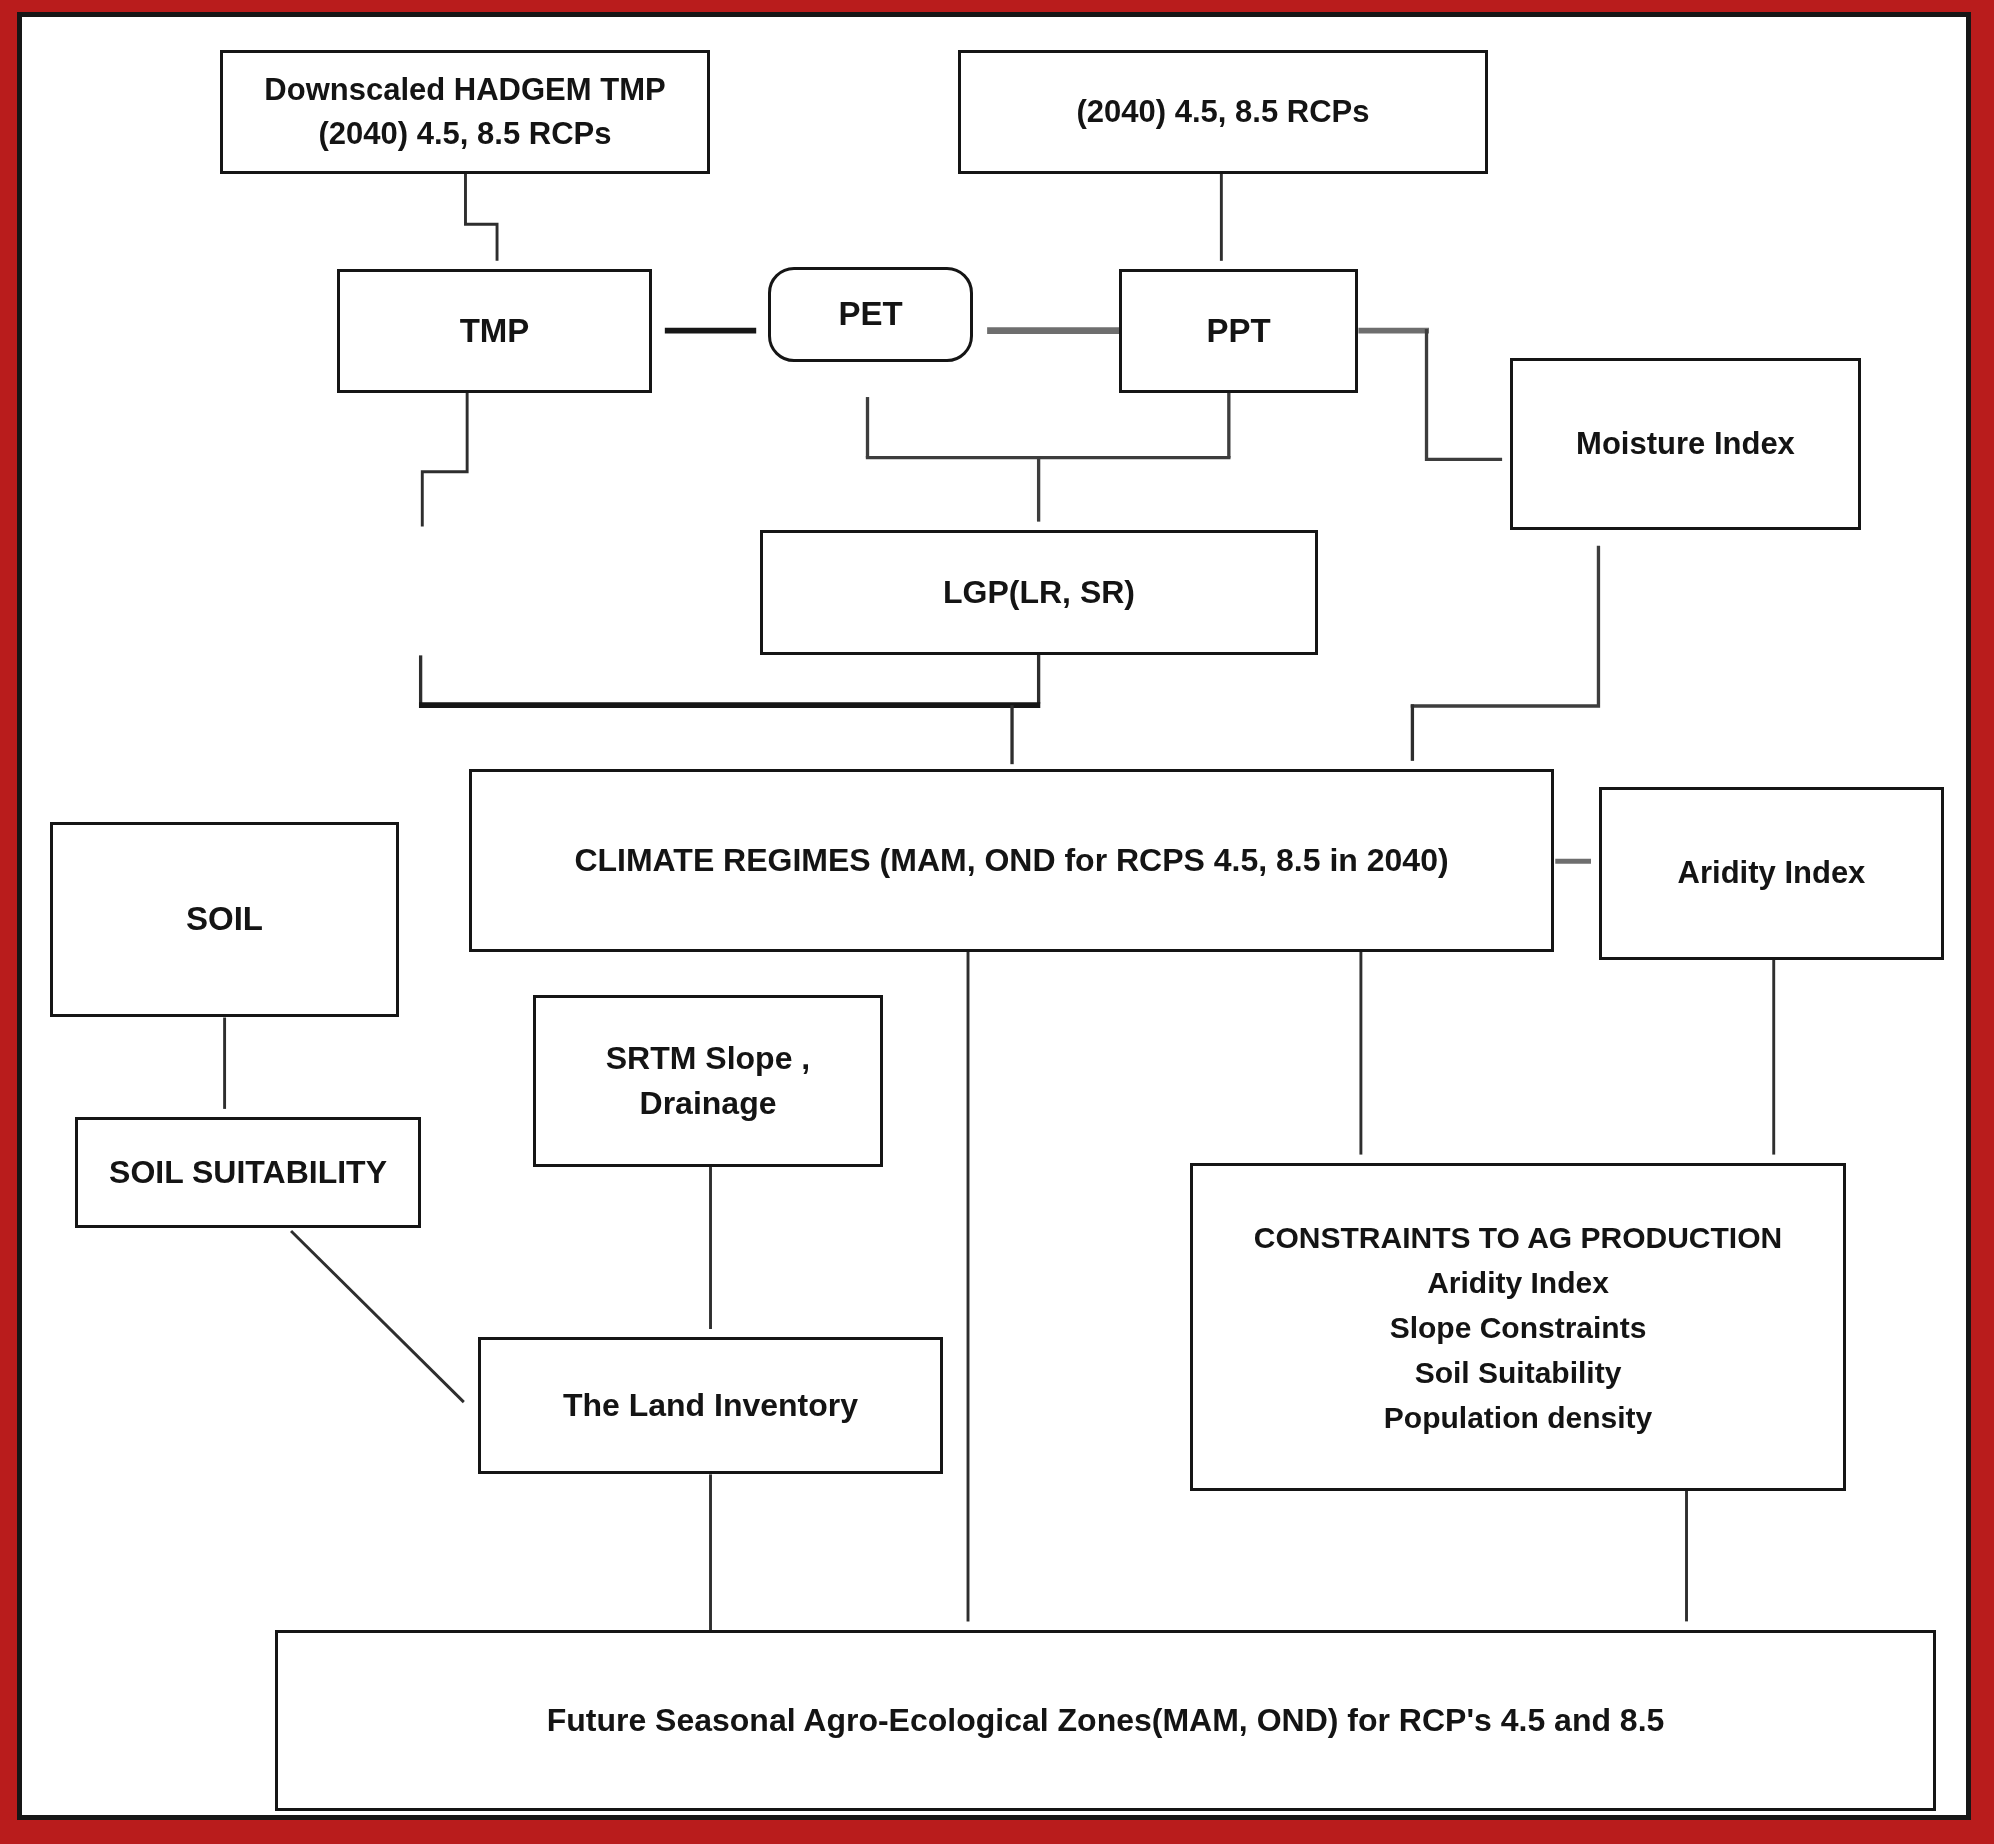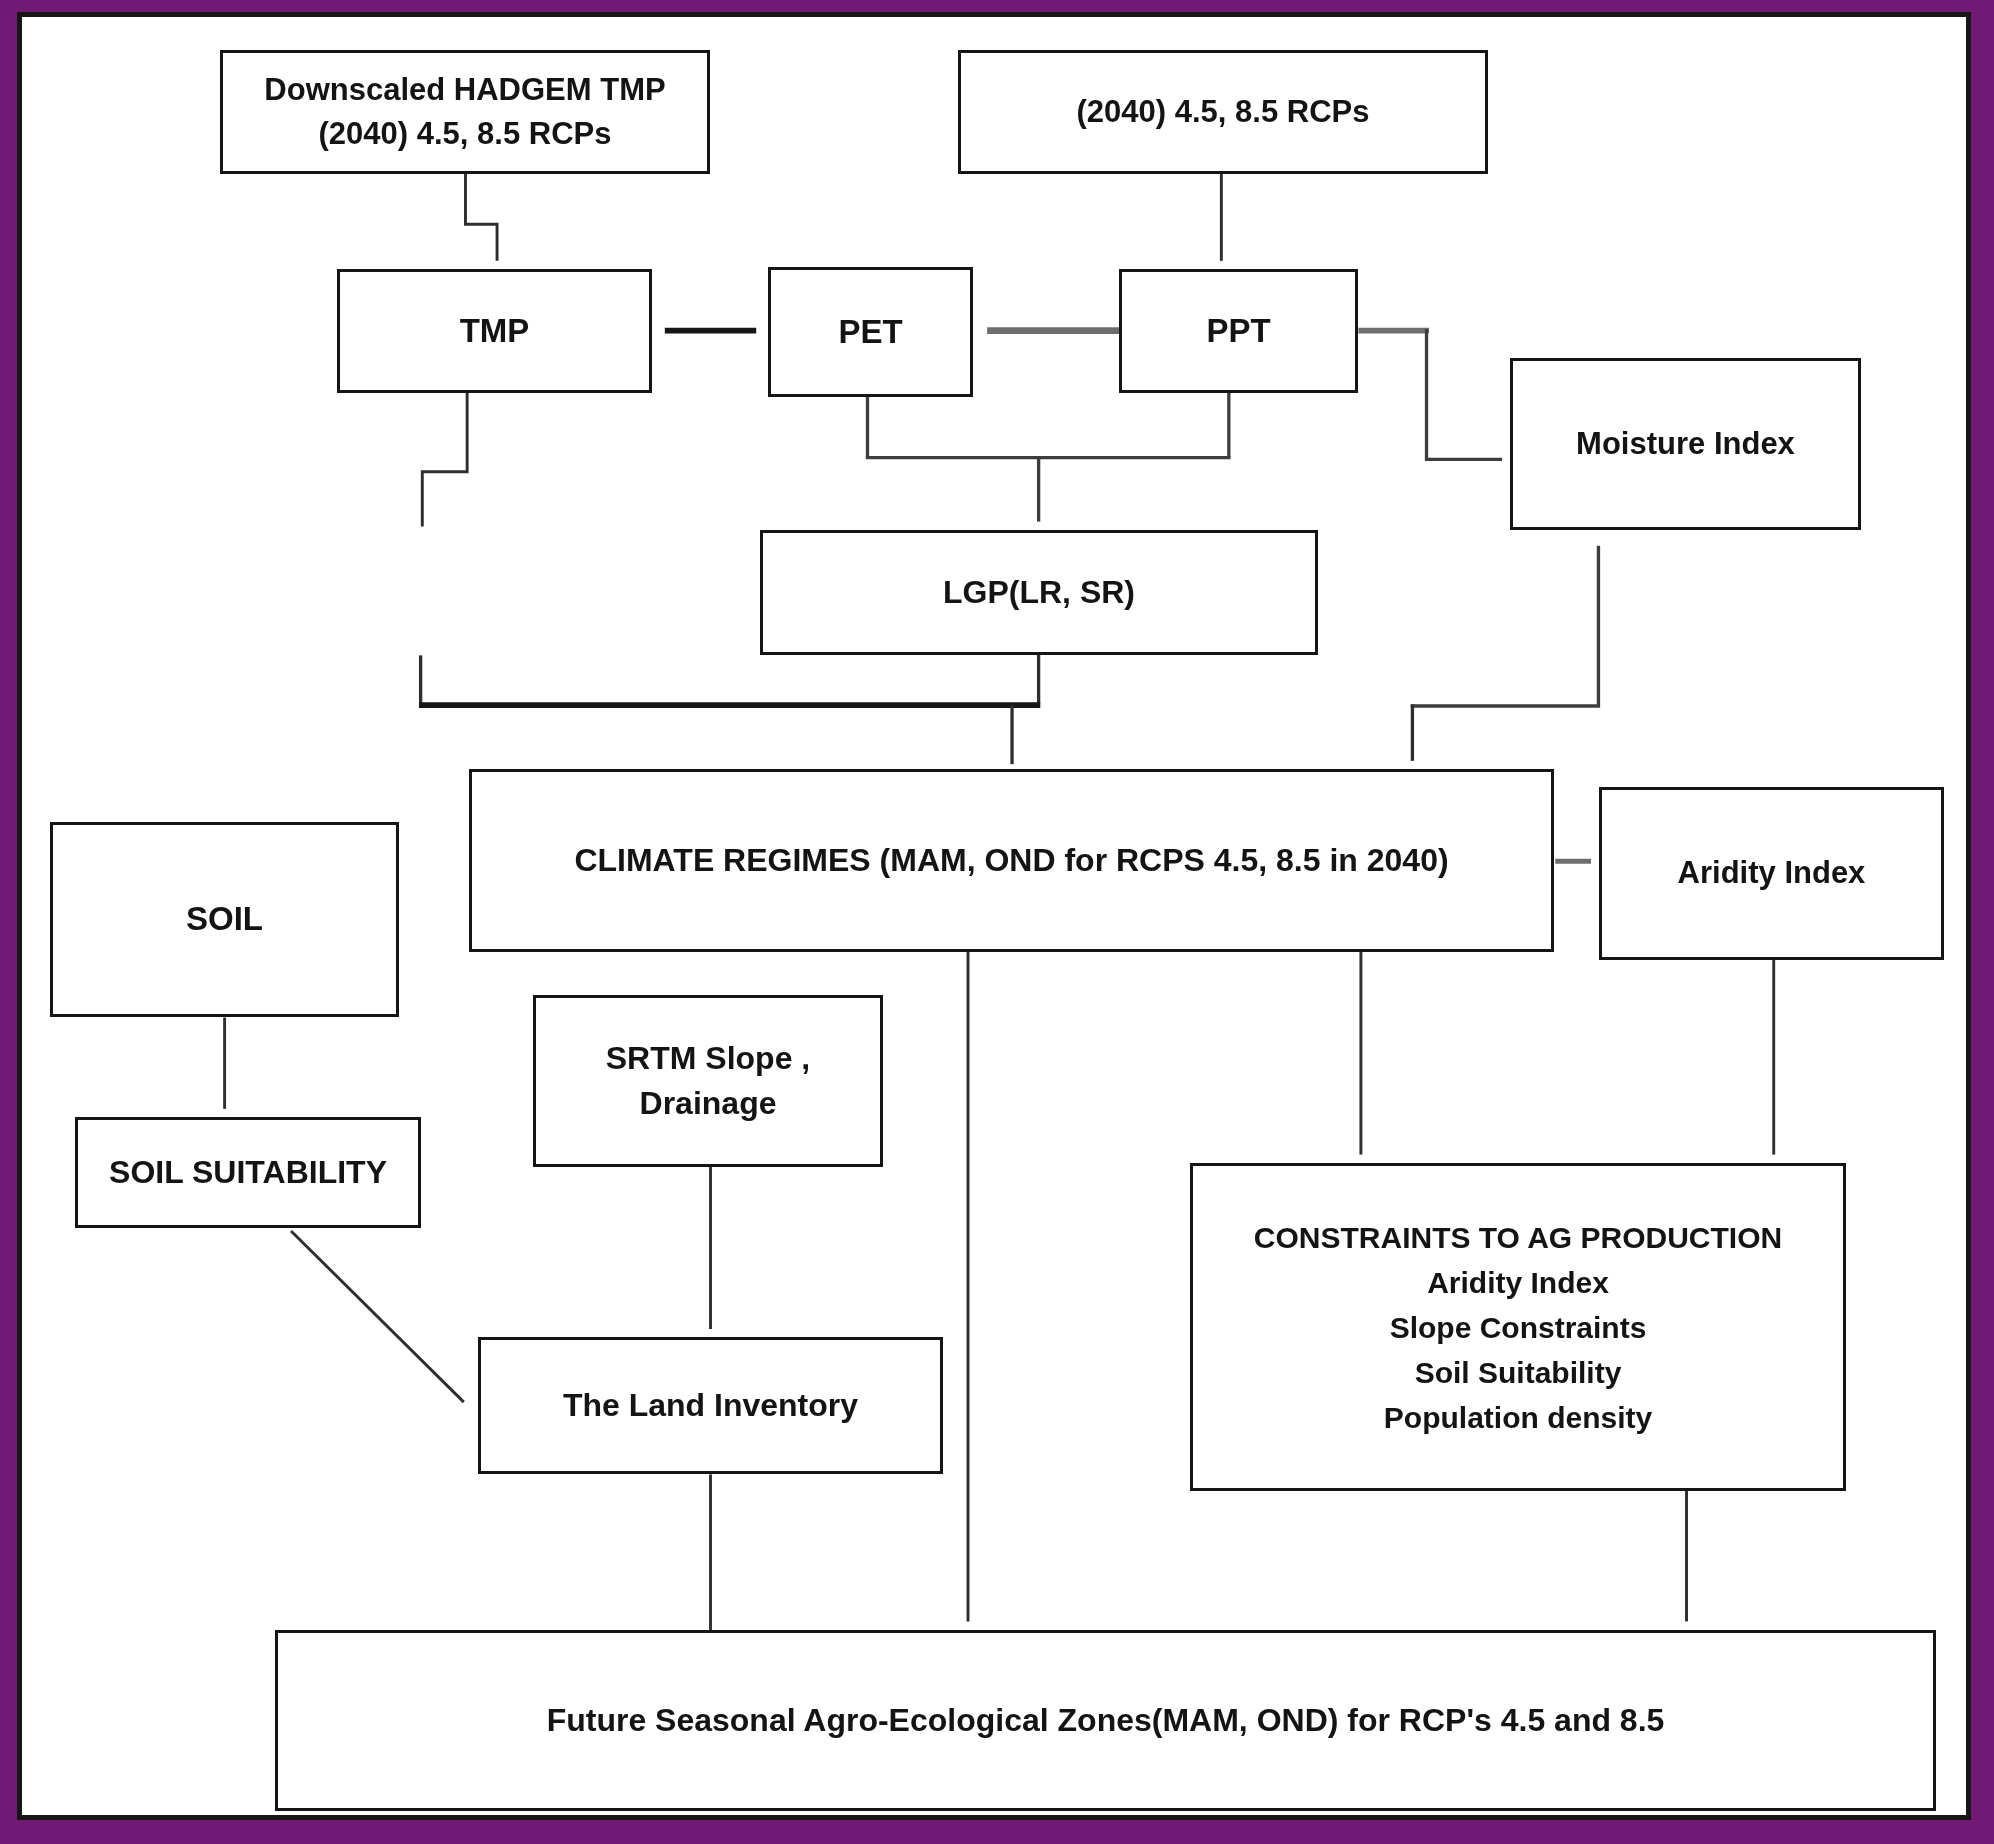--- a/index.html
+++ b/index.html
@@ -5,21 +5,21 @@
   html, body {
     margin: 0;
     padding: 0;
     background: #ffffff;
     font-family: "Liberation Sans", sans-serif;
   }
   #canvas {
     position: relative;
     width: 1995px;
     height: 1844px;
-    background: #701a75;
+    background: #b91c1c;
     overflow: hidden;
   }
   #frame {
     position: absolute;
     left: 16.6px;
     top: 11.6px;
     width: 1954px;
     height: 1808px;
     border: 5px solid #161616;
     background: #ffffff;
@@ -115,21 +115,21 @@
   </div>
 
   <div class="node fs37" style="left:958px; top:50px; width:530px; height:124px;">
     <span class="ln">(2040) 4.5, 8.5 RCPs</span>
   </div>
 
   <div class="node fs40" style="left:337px; top:269px; width:315px; height:124px;">
     <span class="ln">TMP</span>
   </div>
 
-  <div class="node fs40" style="left:768px; top:267px; width:205px; height:130px;">
+  <div class="node fs40" style="left:768px; top:267px; width:205px; height:95px;border-radius:26px;">
     <span class="ln">PET</span>
   </div>
 
   <div class="node fs40" style="left:1119px; top:269px; width:239px; height:124px;">
     <span class="ln">PPT</span>
   </div>
 
   <div class="node fs37" style="left:1510px; top:358px; width:351px; height:172px;">
     <span class="ln">Moisture Index</span>
   </div>

